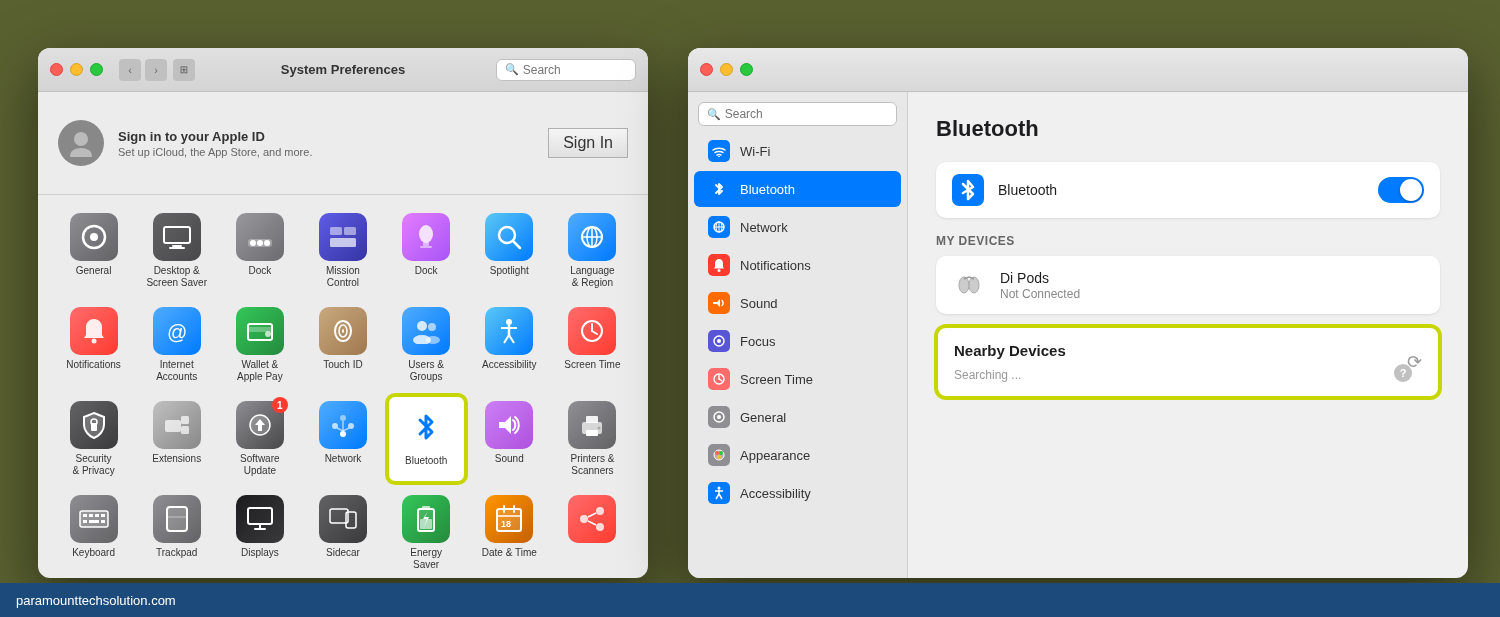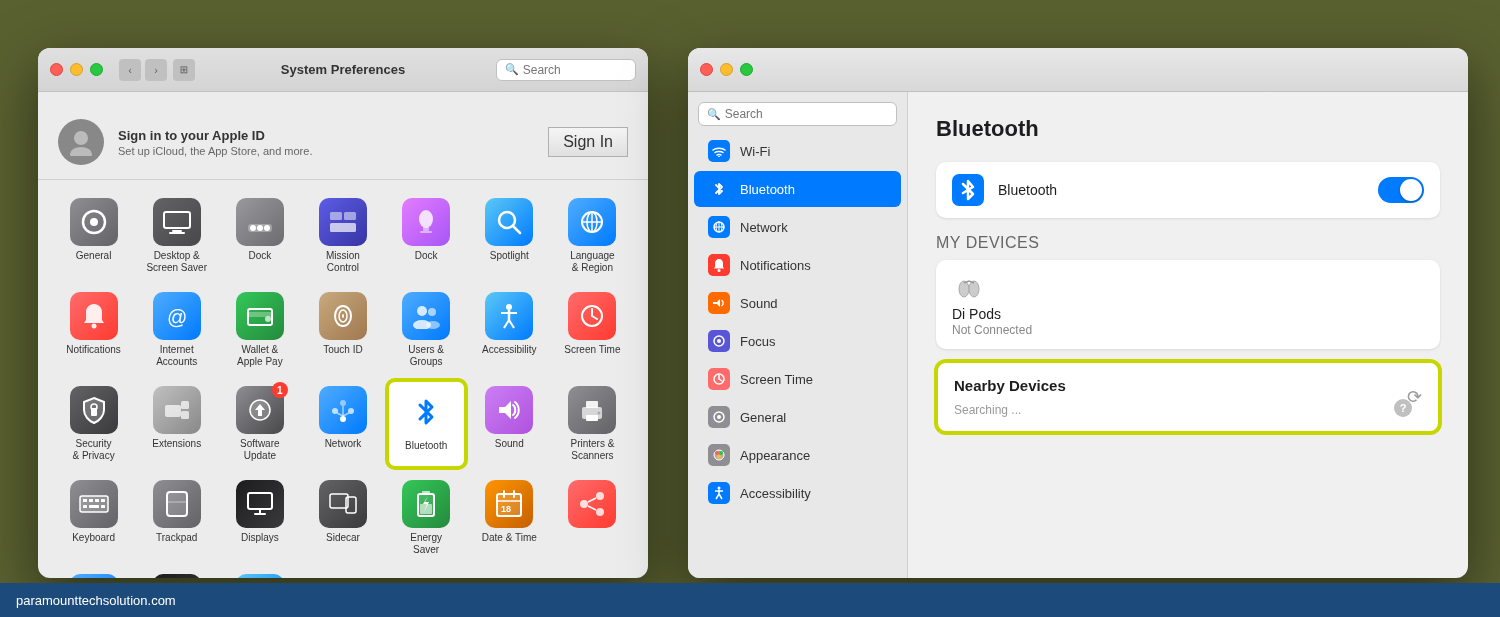--- a/index.html
+++ b/index.html
@@ -116,24 +116,23 @@
       font-size: 12px;
       background: transparent;
       color: #333;
       width: 100%;
     }
 
     
     .signin-banner {
       display: flex;
       align-items: center;
-      padding: 14px 20px;
+      padding: 28px 20px;
       border-bottom: 1px solid #d0d0d0;
       background: #ececec;
-      margin-top: 13px;
     }
 
     .avatar {
       width: 46px;
       height: 46px;
       border-radius: 50%;
       background: #888;
       margin-right: 14px;
       flex-shrink: 0;
       display: flex;
@@ -421,37 +420,37 @@
       top: 2px;
       right: 2px;
       width: 22px;
       height: 22px;
       background: white;
       border-radius: 50%;
       box-shadow: 0 1px 3px rgba(0,0,0,0.3);
     }
 
     .section-title {
-      font-size: 16px;
-      font-weight: 400;
+      font-size: 12px;
+      font-weight: 700;
       color: #666;
       text-transform: uppercase;
       letter-spacing: 0.5px;
       margin-bottom: 8px;
       margin-top: 16px;
     }
 
     .device-row {
       display: flex;
+      align-items: center;
       background: white;
       border-radius: 10px;
       padding: 12px 16px;
       margin-bottom: 4px;
       box-shadow: 0 1px 3px rgba(0,0,0,0.1);
-      flex-direction: column;
     }
 
     .device-icon {
       width: 34px;
       height: 34px;
       margin-right: 14px;
       display: flex;
       align-items: center;
       justify-content: center;
       font-size: 22px;

